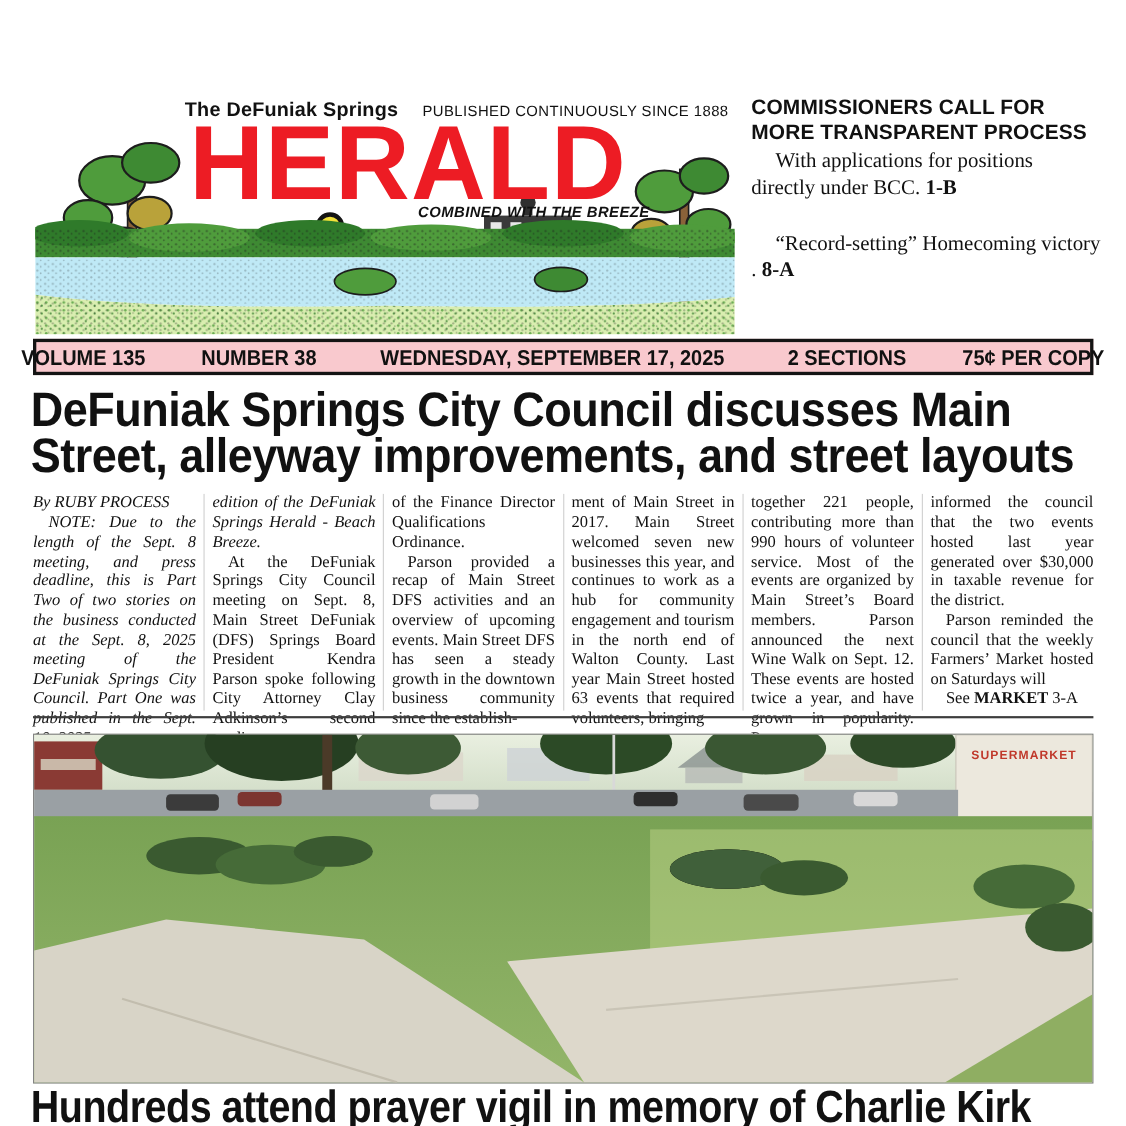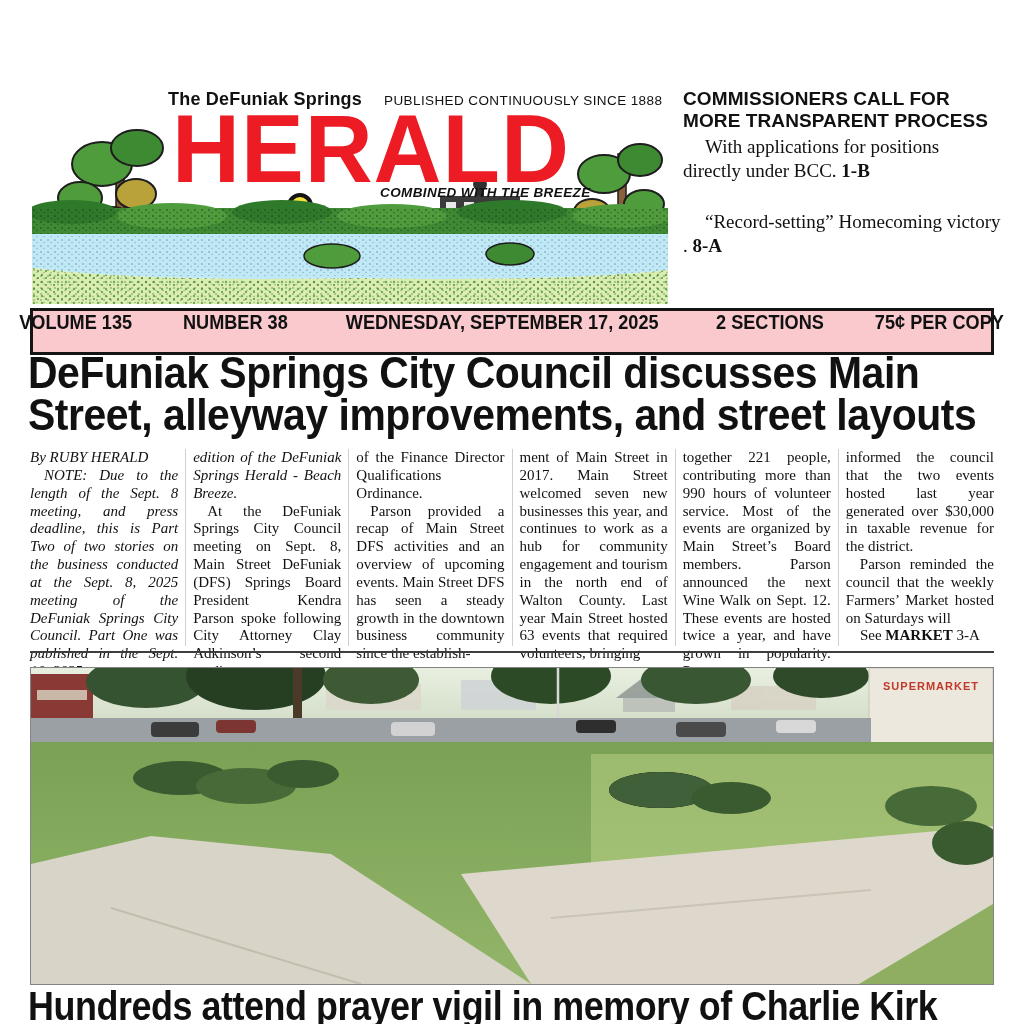--- a/index.html
+++ b/index.html
@@ -15,23 +15,23 @@
           white-space:nowrap;}
   .combined{position:absolute;left:380px;top:185px;font-style:italic;font-weight:700;
             font-size:13.5px;letter-spacing:.4px;}
   .teasers{position:absolute;left:683px;top:88px;width:318px;}
   .teaser{margin-bottom:26px;}
   .teaser-title{font-weight:700;font-size:19px;line-height:1.16;letter-spacing:.1px;}
   .teaser-body{font-family:"Liberation Serif",serif;font-size:19px;line-height:1.28;
                margin-top:3px;text-indent:22px;}
   .teaser-body b{font-weight:700;}
   
-  .info-bar{position:absolute;left:30px;top:308px;width:964px;height:47px;
+  .info-bar{position:absolute;left:30px;top:308px;width:964px;height:33px;
             border:3px solid #141414;box-sizing:border-box;display:flex;
-            align-items:flex-start;justify-content:center;gap:42px;}
+            align-items:flex-end;justify-content:center;gap:42px;}
   .info-item{font-weight:700;font-size:19.5px;white-space:nowrap;transform:scaleX(.93);}
   
   .headline{position:absolute;left:28px;top:352px;width:980px;font-weight:700;
             font-size:44px;line-height:.95;letter-spacing:-.5px;}
   .headline .hl{display:inline-block;white-space:nowrap;transform:scaleX(.93);
                 transform-origin:0 0;}
   
   .story{position:absolute;left:30px;top:449px;width:964px;height:197px;display:flex;}
   .col{flex:1 1 0;padding:0 7px;border-right:1px solid #cfcfcf;
        font-family:"Liberation Serif",serif;font-size:15px;line-height:1.19;
@@ -153,21 +153,21 @@
     <span class="info-item">75¢ PER COPY</span>
   </div>
 
   <h1 class="headline" style="margin:0;">
     <span class="hl">DeFuniak Springs City Council discusses Main</span><br>
     <span class="hl">Street, alleyway improvements, and street layouts</span>
   </h1>
 
   <section class="story">
     <div class="col">
-      <p class="byline">By RUBY HERALD</p>
+      <p class="byline">By RUBY PROCESS</p>
       <p class="italic ind">NOTE: Due to the length of the Sept. 8 meeting, and press deadline, this is Part Two of two stories on the business conducted at the Sept. 8, 2025 meeting of the DeFuniak Springs City Council. Part One was published in the Sept. 10, 2025</p>
     </div>
     <div class="col">
       <p class="italic">edition of the DeFuniak Springs Herald - Beach Breeze.</p>
       <p class="ind">At the DeFuniak Springs City Council meeting on Sept. 8, Main Street DeFuniak (DFS) Springs Board President Kendra Parson spoke following City Attorney Clay Adkinson’s second reading</p>
     </div>
     <div class="col">
       <p>of the Finance Director Qualifications Ordinance.</p>
       <p class="ind">Parson provided a recap of Main Street DFS activities and an overview of upcoming events. Main Street DFS has seen a steady growth in the downtown business community since the establish-</p>
     </div>

